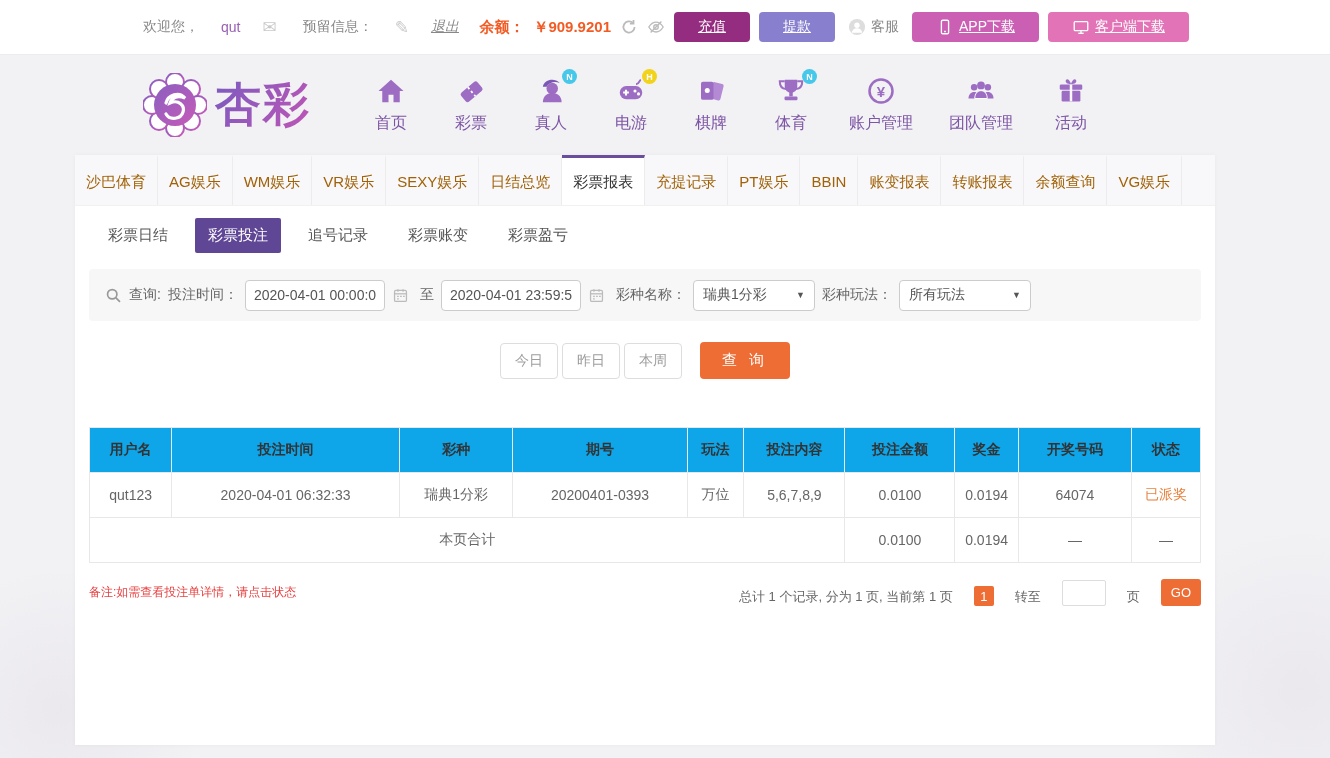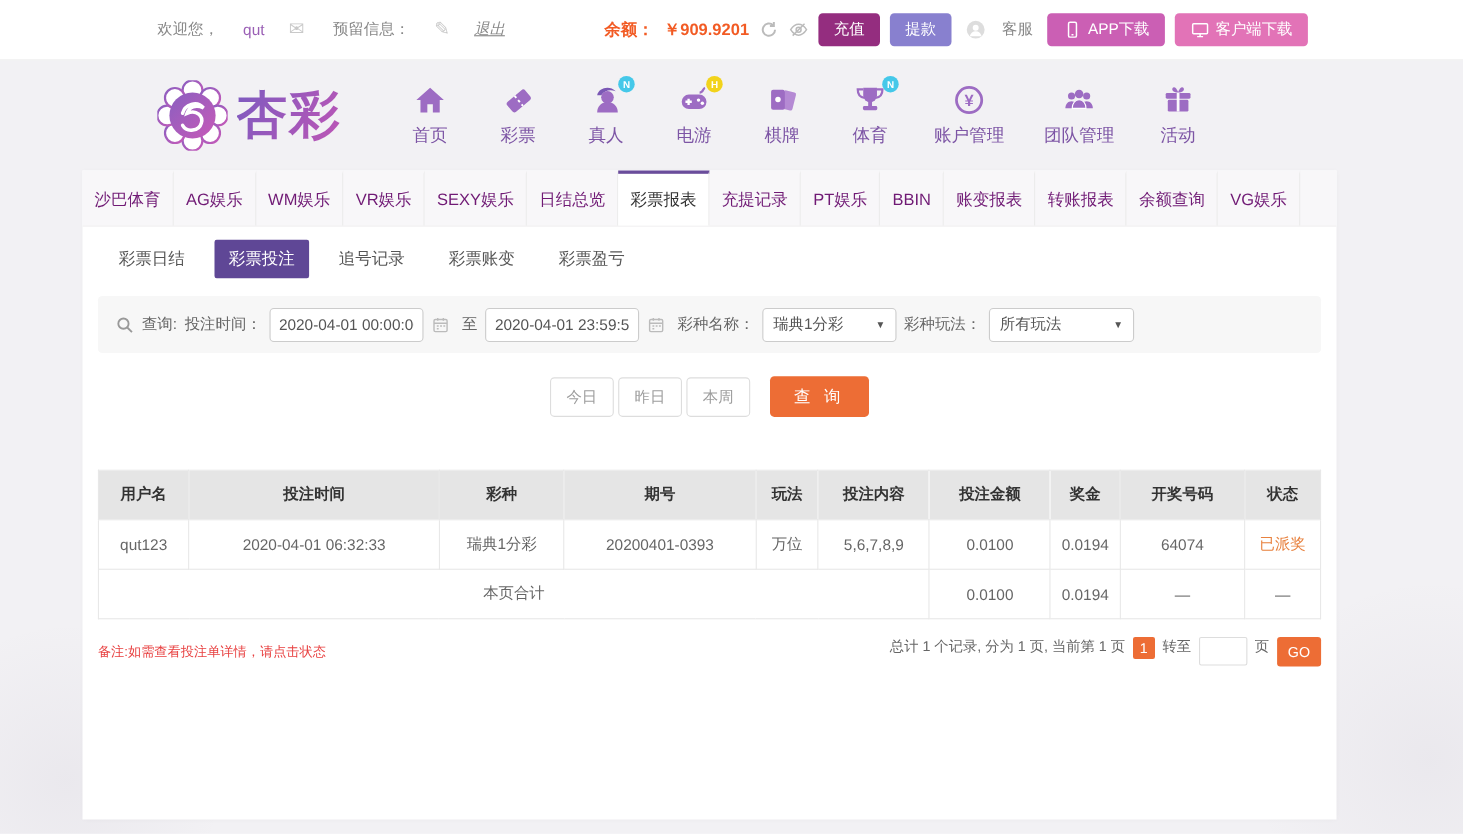--- a/index.html
+++ b/index.html
@@ -23,26 +23,26 @@
   .topbar-inner { width: 1046px; margin-left: 143px; display: flex;
     align-items: center; justify-content: space-between; }
   .tb-left { display: flex; align-items: center; gap: 22px; font-size: 14px; color: #888; }
   .username { color: #9a5fb5; }
   .glyph-icon { color: #c9c9c9; font-size: 17px; cursor: pointer; }
   .reserved-label { margin-left: 4px; }
   .logout { color: #888; font-style: italic; text-decoration: underline; cursor: pointer; }
   .tb-right { display: flex; align-items: center; gap: 9px; justify-content: center; }
   .balance-label, .balance-value { color: #f25b24; font-weight: bold; font-size: 15px; }
   .icon-btn { width: 18px; height: 18px; cursor: pointer; display: inline-flex; }
-  .pill-btn { border: none; color: #fff; font-size: 14px; padding: 6px 14px;
+  .pill-btn { border: none; color: #fff; font-size: 14px; padding: 6px 24px;
     border-radius: 4px; cursor: pointer; display: inline-flex; align-items: center;
-    gap: 5px; font-family: inherit; }
+    gap: 5px; font-family: inherit; text-decoration: underline; }
   .btn-recharge { background: #942d7f; }
   .btn-withdraw { background: #8880cf; }
-  .service { display: inline-flex; align-items: center; gap: 15px; color: #888;
+  .service { display: inline-flex; align-items: center; gap: 5px; color: #888;
     font-size: 14px; cursor: pointer; margin: 0 4px; }
   .btn-app { background: #cb5fb4; }
   .btn-client { background: #e273b7; }
 
   
   .site-header { height: 100px; display: flex; align-items: center; position: relative; z-index: 1; }
   .header-inner { margin-left: 143px; display: flex; align-items: center; }
   .logo { display: flex; align-items: center; gap: 8px; cursor: pointer; margin-right: 58px; }
   .logo-text { font-size: 46px; font-weight: bold;
     background: linear-gradient(120deg, #7b5bc0, #c055b5);
@@ -57,21 +57,21 @@
     border-radius: 50%; font-size: 9px; font-weight: bold; color: #fff;
     display: flex; align-items: center; justify-content: center; }
   .nav-badge:empty { display: none; }
   .badge-n { background: #45c8e9; }
   .badge-h { background: #f2d31b; }
 
   
   .panel { margin-left: 75px; width: 1140px; height: 590px; background: #fff;
     position: relative; z-index: 1; box-shadow: 0 0 5px rgba(0,0,0,0.04); }
   .tabbar { display: flex; background: #f8f7f9; border-bottom: 1px solid #f1f1f1; }
-  .tab { padding: 0 11px; height: 50px; line-height: 47px; font-size: 15px; color: #701a75;
+  .tab { padding: 0 11px; height: 50px; line-height: 47px; font-size: 15px; color: #a16207;
     border-right: 1px solid #ececec; border-top: 3px solid transparent;
     cursor: pointer; white-space: nowrap; }
   .tab.active { background: #fff; border-top-color: #6a4d9b; color: #333; }
 
   .subtabs { display: flex; align-items: center; gap: 14px; padding: 12px 20px 11px; }
   .subtab { padding: 8px 13px; font-size: 15px; color: #555; cursor: pointer; border-radius: 2px; }
   .subtab.active { background: #5f4796; color: #fff; }
 
   .querybar { margin: 5px 14px 0; background: #f7f7f7; border-radius: 4px;
     padding: 0 16px; height: 52px; display: flex; align-items: center; gap: 7px;
@@ -90,27 +90,27 @@
   .actions { display: flex; justify-content: center; align-items: center; gap: 4px; margin-top: 21px; }
   .quick-btn { padding: 8px 14px; border: 1px solid #ddd; border-radius: 4px; background: #fff;
     color: #9d9d9d; font-size: 14px; cursor: pointer; font-family: inherit; }
   .search-btn { margin-left: 14px; padding: 9px 22px; background: #ed6d35; color: #fff;
     border: none; border-radius: 4px; font-size: 15px; cursor: pointer;
     letter-spacing: 4px; font-family: inherit; }
 
   .table-wrap { margin: 48px 14px 0; }
   table { width: 100%; border-collapse: collapse; font-size: 14px; color: #666; table-layout: fixed; }
   th, td { border: 1px solid #e8e8e8; text-align: center; height: 45px; overflow: hidden; }
-  th { background: #e5e5e5; color: #333; font-weight: bold; }
+  th { background: #0ea5e9; color: #333; font-weight: bold; }
   td.status { color: #e8823f; cursor: pointer; }
 
   .table-footer { display: flex; justify-content: space-between; align-items: center;
     margin: 16px 14px 0; }
   .note { color: #e84040; font-size: 12px; }
-  .pagination { display: flex; align-items: flex-start; gap: 7px; color: #666; font-size: 13px; }
+  .pagination { display: flex; align-items: flex-end; gap: 21px; color: #666; font-size: 13px; }
   .page-badge { background: #ed6d35; color: #fff; width: 20px; height: 20px;
     display: flex; align-items: center; justify-content: center; font-size: 13px;
     border-radius: 2px; cursor: pointer; }
   .goto-input { width: 44px; height: 26px; border: 1px solid #ddd; border-radius: 2px;
     background: #fff; padding: 0 4px; font-family: inherit; }
   .go-btn { background: #ed6d35; color: #fff; border: none; border-radius: 3px;
     padding: 6px 10px; font-size: 13px; cursor: pointer; font-family: inherit; }
 </style>
 </head>
 <body>

